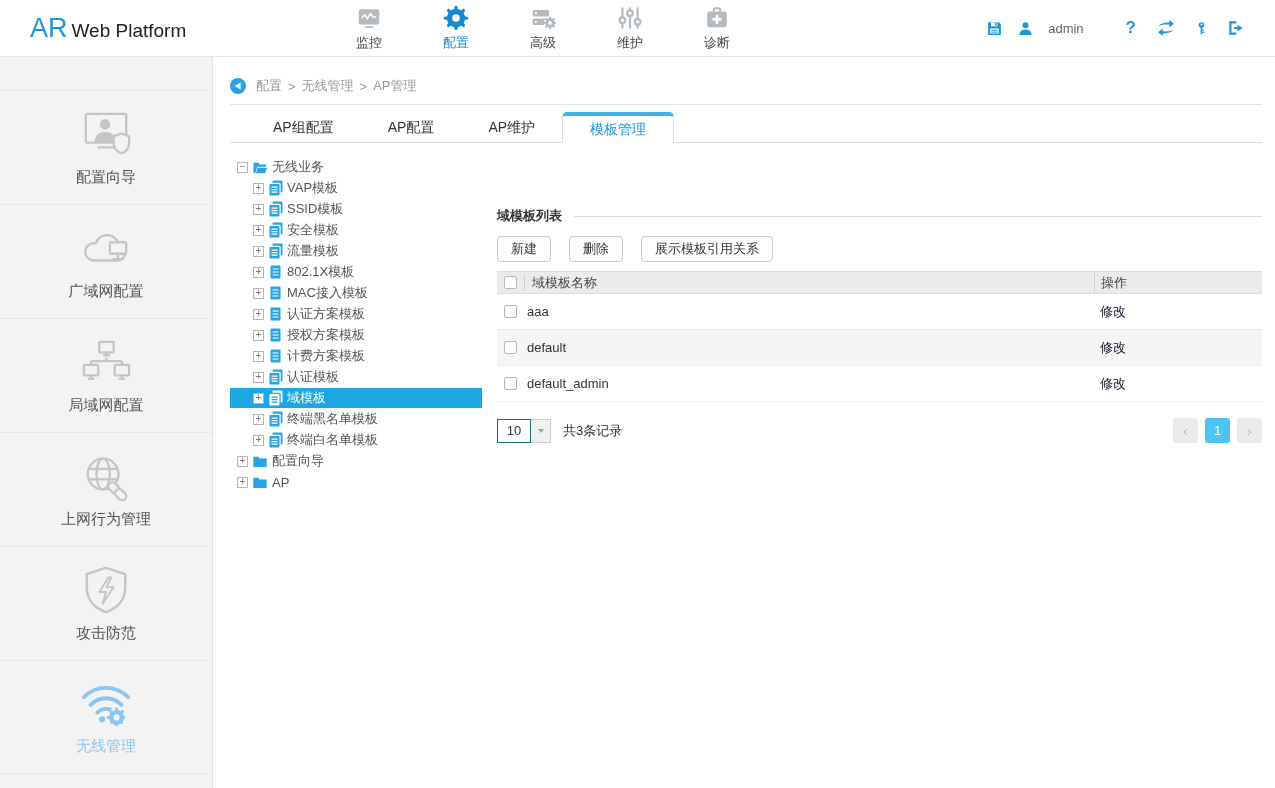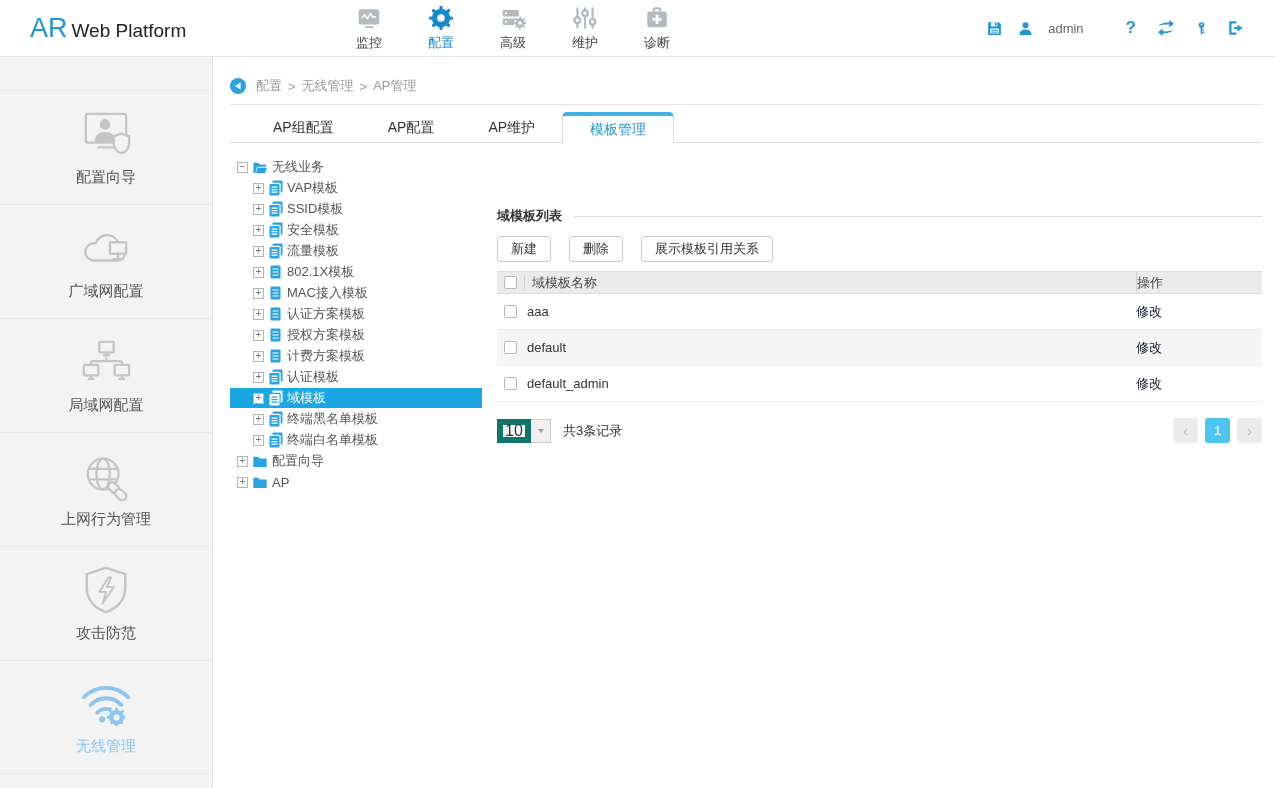--- a/index.html
+++ b/index.html
@@ -4,21 +4,21 @@
 <style>
   * { margin:0; padding:0; box-sizing:border-box; }
   html,body { width:1275px; height:788px; }
   body { font-family:"Liberation Sans","DejaVu Sans",sans-serif; background:#fff; overflow:hidden; }
 
   
   .header { height:57px; border-bottom:1px solid #e4e4e4; display:flex; align-items:center; background:#fff; }
   .logo { margin-left:30px; display:flex; align-items:baseline; width:196px; }
   .logo-ar { font-size:27px; color:#2196d6; }
   .logo-text { font-size:19px; color:#222; font-weight:300; margin-left:4px; }
-  .top-nav { display:flex; margin-left:118px; gap:22px; }
+  .top-nav { display:flex; margin-left:118px; gap:37px; }
   .nav-item { width:50px; display:flex; flex-direction:column; align-items:center; gap:2px; color:#b3bac0; cursor:pointer; }
   .nav-item .nav-label { font-size:13px; color:#444; white-space:nowrap; }
   .nav-item.active { color:#1789d2; }
   .nav-item.active .nav-label { color:#1789d2; }
   .nav-ico { height:27px; display:flex; align-items:center; }
   .header-right { margin-left:auto; display:flex; align-items:center; margin-right:30px; color:#2196d6; }
   .hr-ico { display:flex; align-items:center; cursor:pointer; }
   .hr-user { font-size:13px; color:#666; margin-left:14px; }
   .help-q { font-size:17px; font-weight:bold; color:#2196d6; margin-left:42px; cursor:pointer; }
   .ml14 { margin-left:14px; } .ml20 { margin-left:20px; } .ml18 { margin-left:18px; }
@@ -65,30 +65,30 @@
   .panel-head .rule { flex:1; height:1px; background:#ddd; margin-left:12px; }
   .btn-row { margin-top:12px; display:flex; gap:18px; }
   .btn { height:26px; padding:0 13px; border:1px solid #c8c8c8; border-radius:4px; background:#fff; font-size:13px; color:#333; display:flex; align-items:center; cursor:pointer; white-space:nowrap; }
 
   .tbl { margin-top:9px; font-size:13px; }
   .tbl-head { height:23px; background:#ebebeb; border-top:1px solid #ddd; border-bottom:1px solid #ddd; display:flex; align-items:center; color:#444; }
   .cell-check { padding-left:7px; display:flex; align-items:center; }
   .checkbox { width:13px; height:13px; border:1px solid #b7b7b7; background:#fff; border-radius:2px; cursor:pointer; flex-shrink:0; }
   .head-divider { width:1px; height:15px; background:#cfcfcf; margin:0 7px; }
   .cell-name { flex:1; }
-  .cell-action { width:126px; padding-left:0; align-self:stretch; display:flex; align-items:center; }
+  .cell-action { width:168px; padding-left:6px; align-self:stretch; display:flex; align-items:center; }
   .tbl-head .cell-action { border-left:1px solid #d2d2d2; }
   .tbl-row { height:36px; display:flex; align-items:center; border-bottom:1px solid #ececec; color:#333; }
   .tbl-row.alt { background:#f5f5f5; }
   .tbl-row .cell-name { margin-left:10px; }
   .link { color:#0f172a; cursor:pointer; }
 
   .pg-row { margin-top:16px; display:flex; align-items:center; }
   .ps-box { display:flex; }
-  .ps-value { width:34px; height:24px; border:6px solid #0f766e; background:#fff; display:flex; align-items:center; justify-content:center; font-size:16px; color:#333; }
+  .ps-value { width:34px; height:24px; border:1px solid #0f766e; background:#fff; display:flex; align-items:center; justify-content:center; font-size:13px; color:#333; }
   .ps-arrow { width:20px; height:24px; border:1px solid #ccc; border-left:none; background:#f0f0f0; display:flex; align-items:center; justify-content:center; cursor:pointer; }
   .ps-caret { width:0; height:0; border-top:4px solid #a0a0a0; border-left:3.5px solid transparent; border-right:3.5px solid transparent; }
   .pg-total { margin-left:12px; font-size:13px; color:#333; }
   .pager { margin-left:auto; display:flex; gap:7px; }
   .pg-btn { width:25px; height:25px; border-radius:3px; background:#ebebeb; color:#bbb; font-size:15px; display:flex; align-items:center; justify-content:center; cursor:pointer; }
   .pg-btn.current { background:#4ec5f0; color:#fff; font-size:13px; }
   svg { display:block; }
 </style>
 </head>
 <body>

